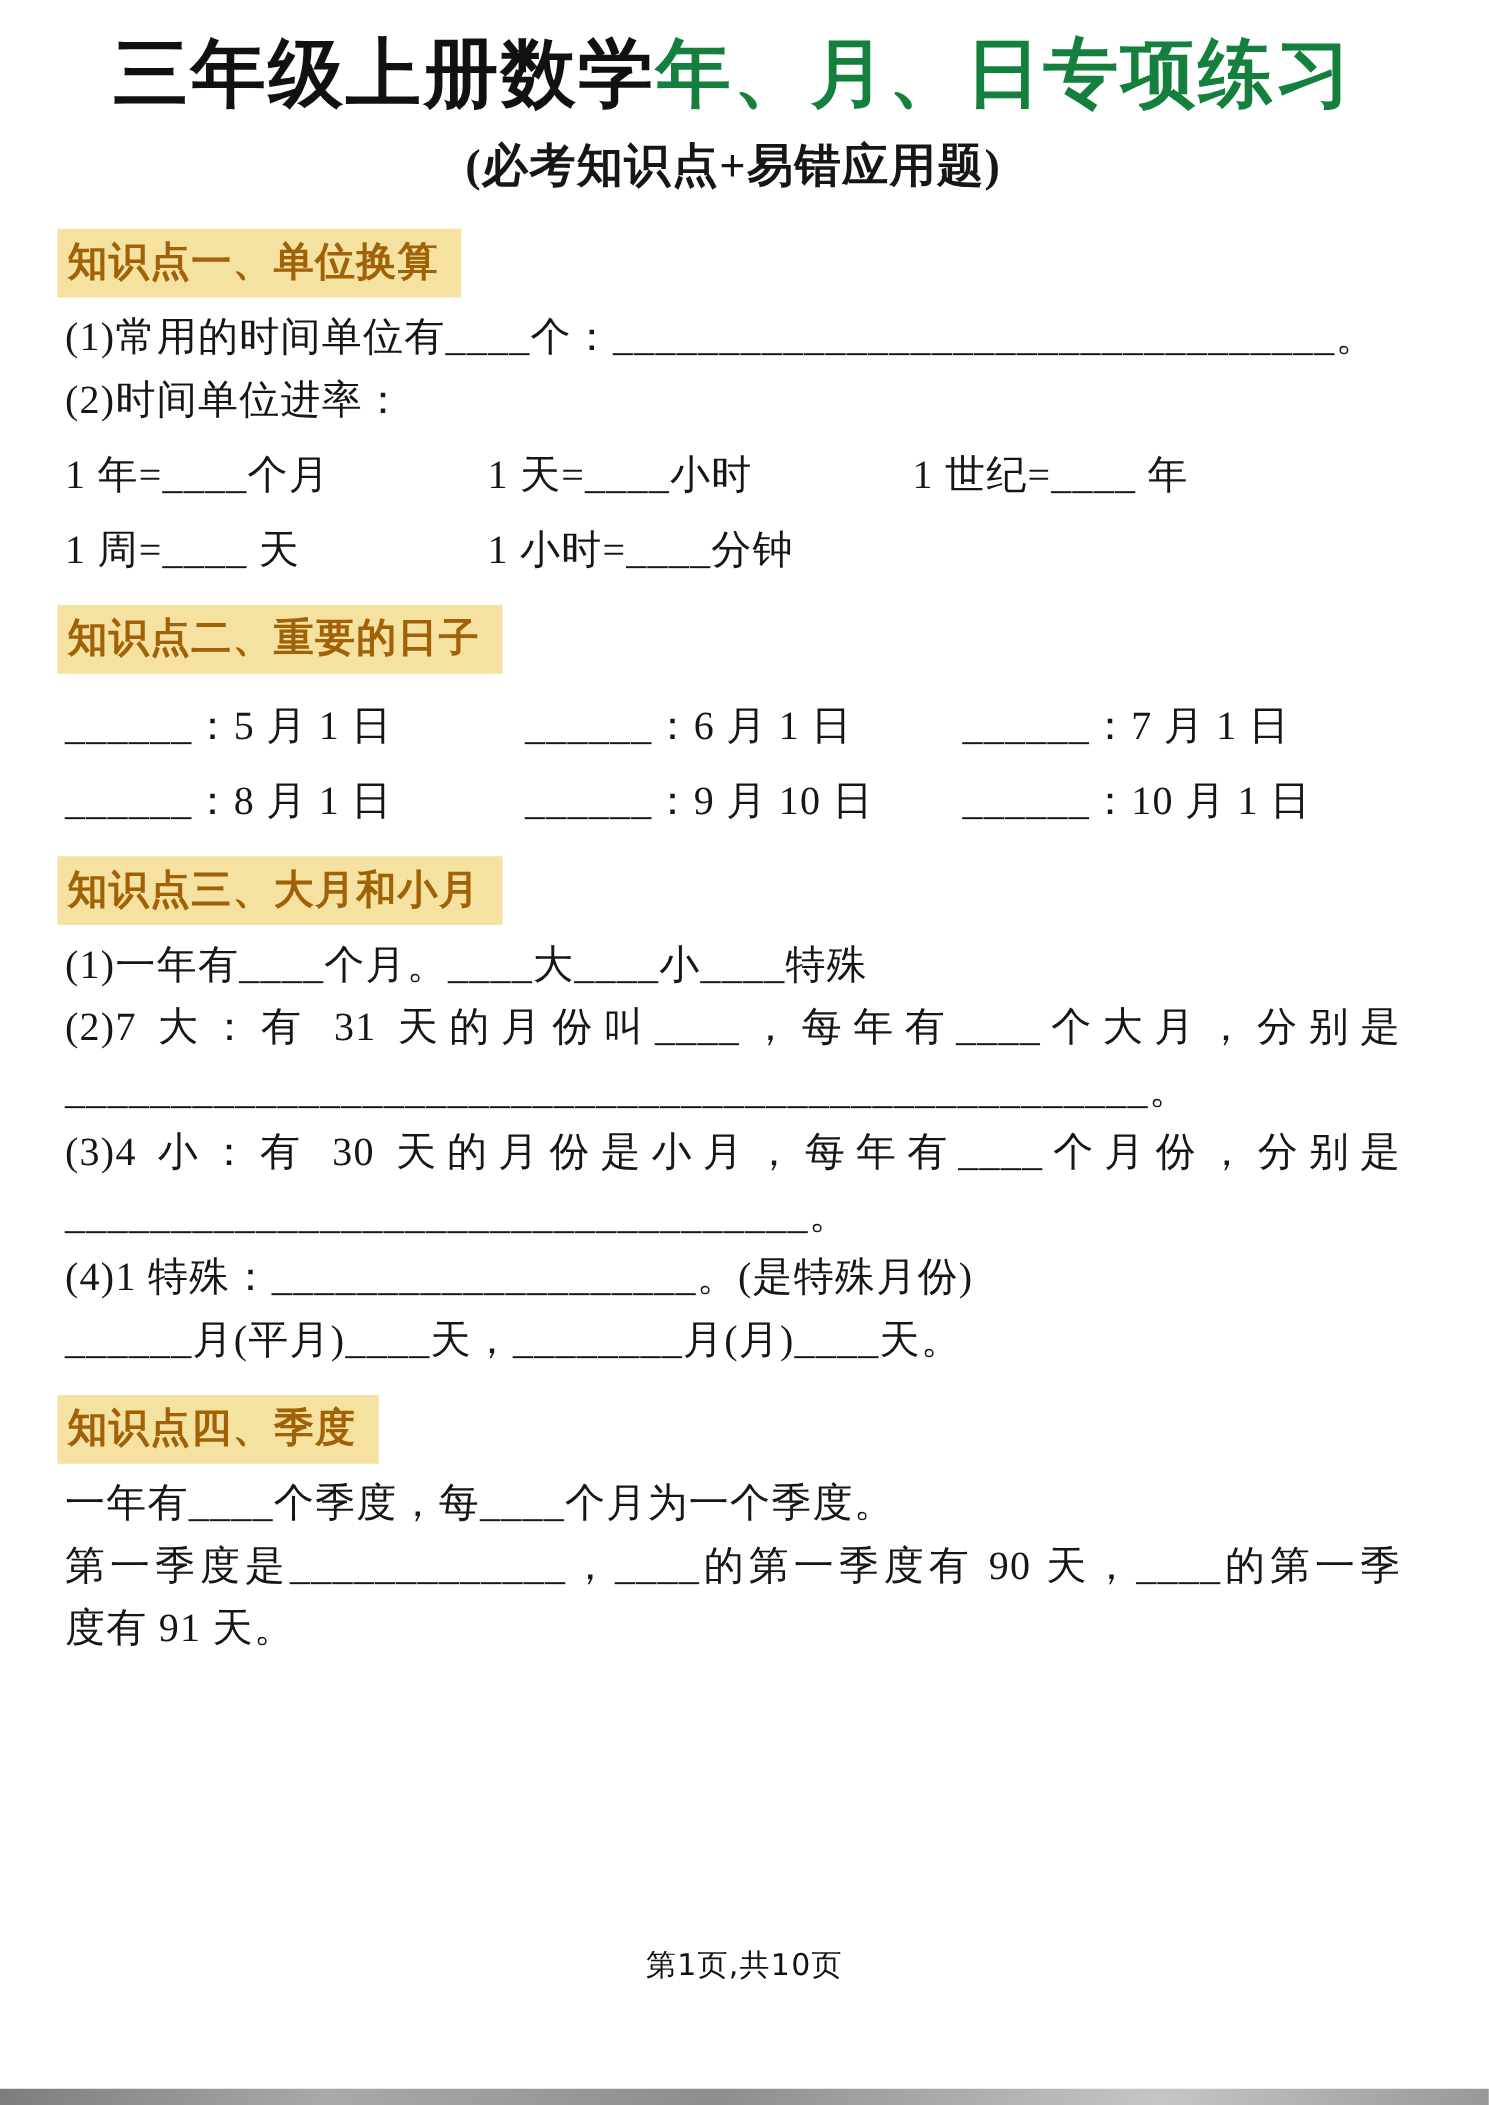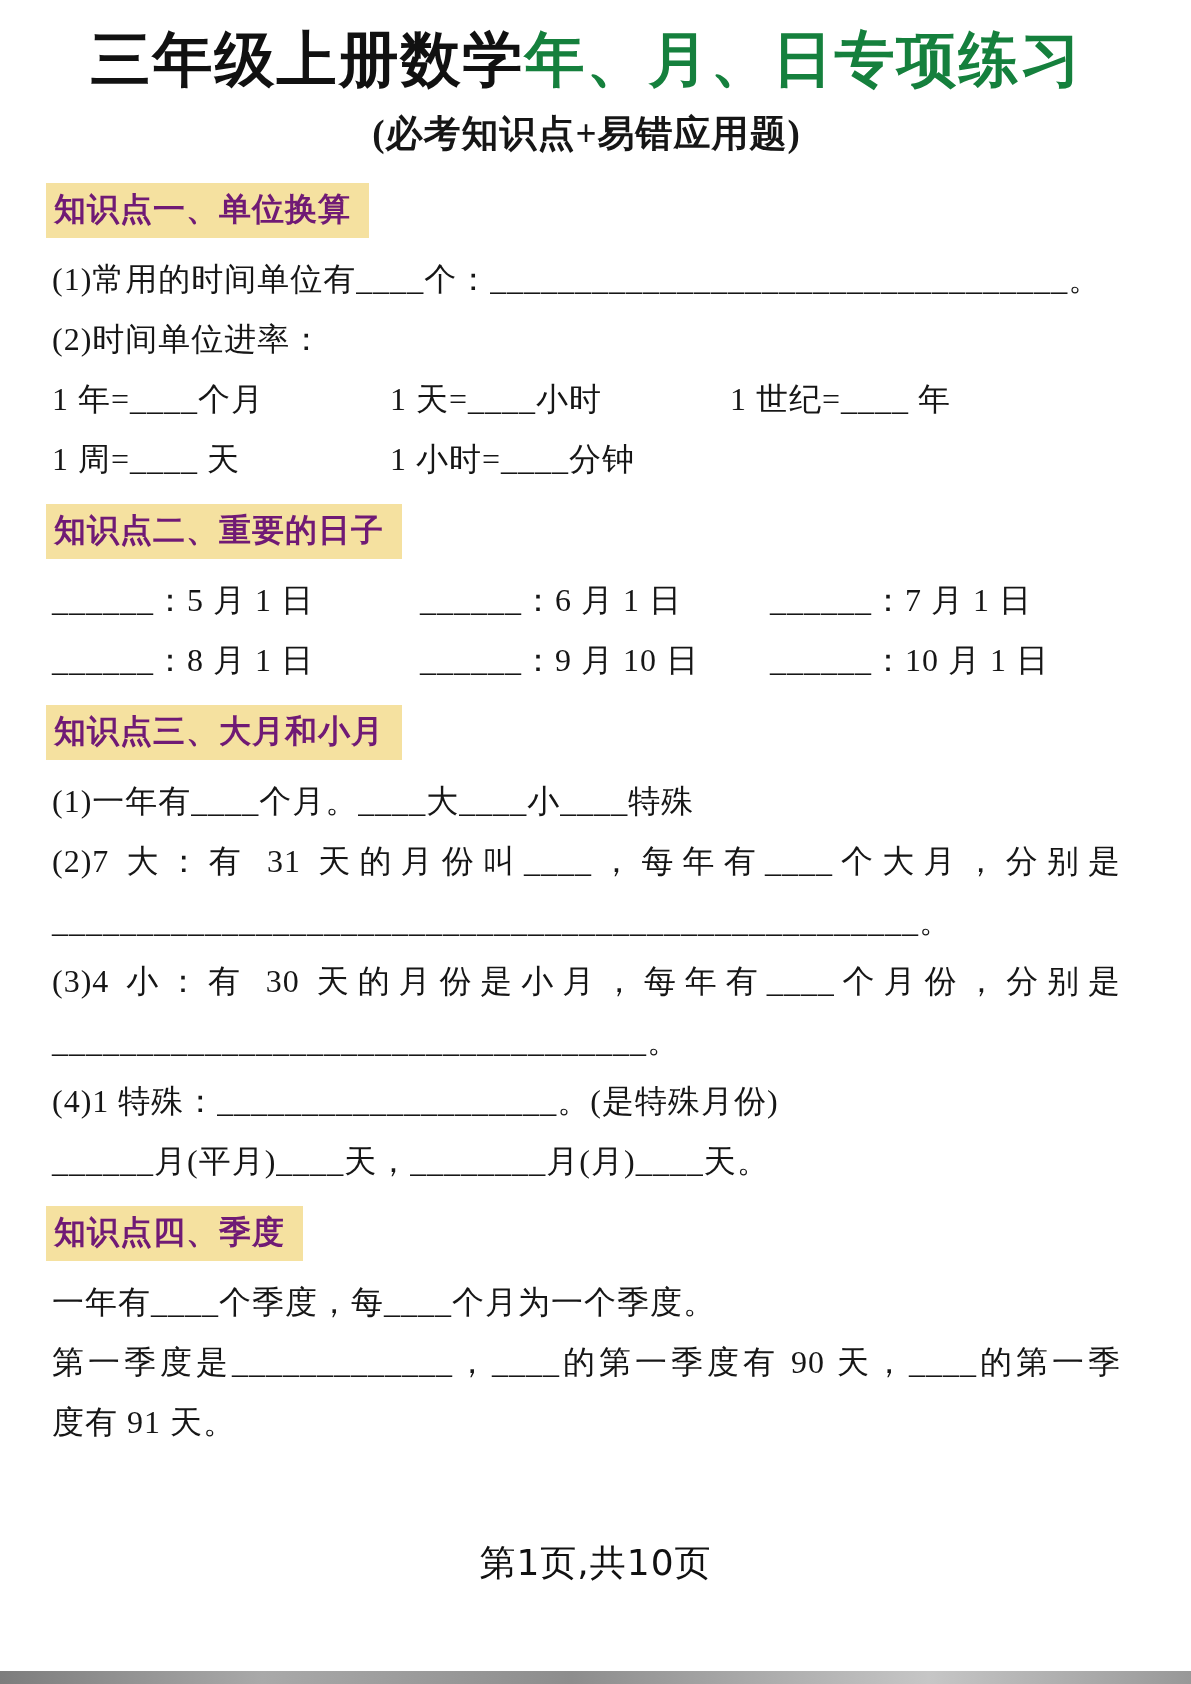--- a/index.html
+++ b/index.html
@@ -23,38 +23,38 @@
     text-align:center; font-weight:700; font-size:37px; margin-top:14px;
     letter-spacing:1px; line-height:1.25;
   }
 
   .section { margin-top:26px; }
   .heading { margin-left:-6px; }
   .hl {
     display:inline-block; background:#f5e1a0;
     font-family:Liberation Serif, serif;
     font-weight:700; font-size:32px; letter-spacing:1px;
-    padding:5px 18px 6px 8px; color:#701a75;
+    padding:5px 18px 6px 8px; color:#a16207;
   }
 
   .line {
-    font-size:32px; line-height:38px; margin-top:22px; letter-spacing:1px;
+    font-size:32px; line-height:38px; margin-top:12px; letter-spacing:1px;
     white-space:nowrap;
   }
   .just { text-align:justify; text-align-last:justify; white-space:normal; }
 
   .grid3 { display:grid; margin-top:22px; font-size:32px; line-height:38px; letter-spacing:1px; }
   .grid3.cols-a { grid-template-columns:338px 340px auto;font-family:Liberation Serif, serif; }
   .grid3.cols-b { grid-template-columns:368px 350px auto; }
   .grid3 > span { white-space:nowrap; }
 
   .footer {
     position:absolute; left:0; right:0; bottom:96px; text-align:center;
     font-family:"DejaVu Sans","Liberation Sans",sans-serif;
-    font-size:36px; color:#111111; letter-spacing:1px;
+    font-size:24px; color:#111111; letter-spacing:1px;
   }
 
   .bottom-bar {
     position:absolute; left:0; right:0; bottom:0; height:13px;
     background:linear-gradient(to right,#7d7d7d,#a9a9a9 22%,#8d8d8d 48%,#c6c6c6 78%,#989898);
   }
 </style>
 </head>
 <body>
 

